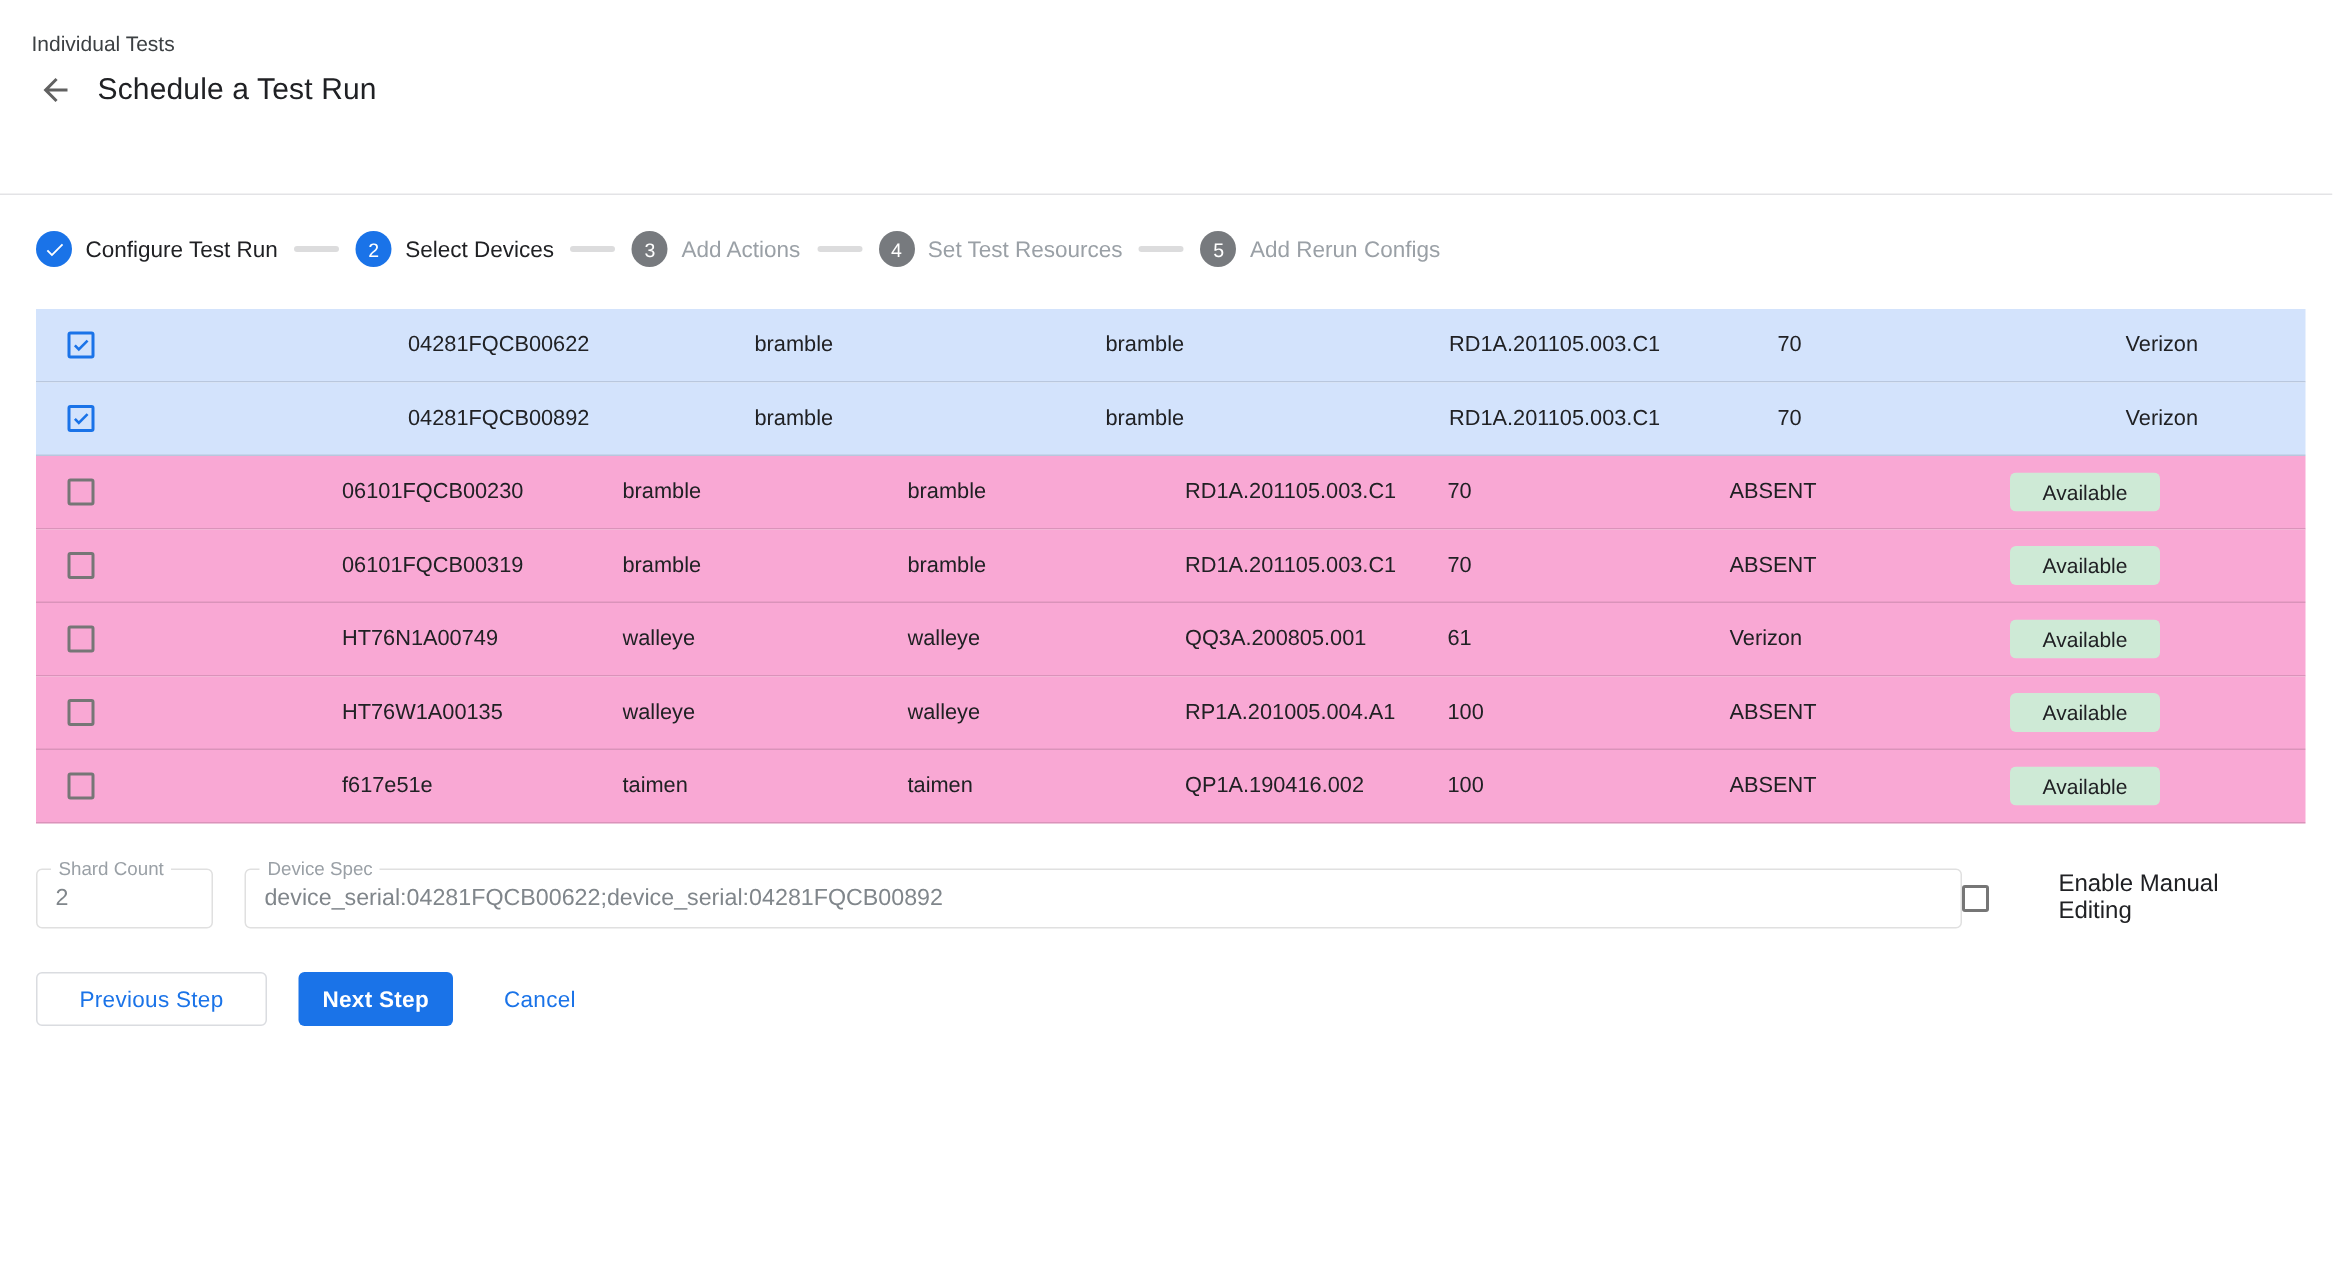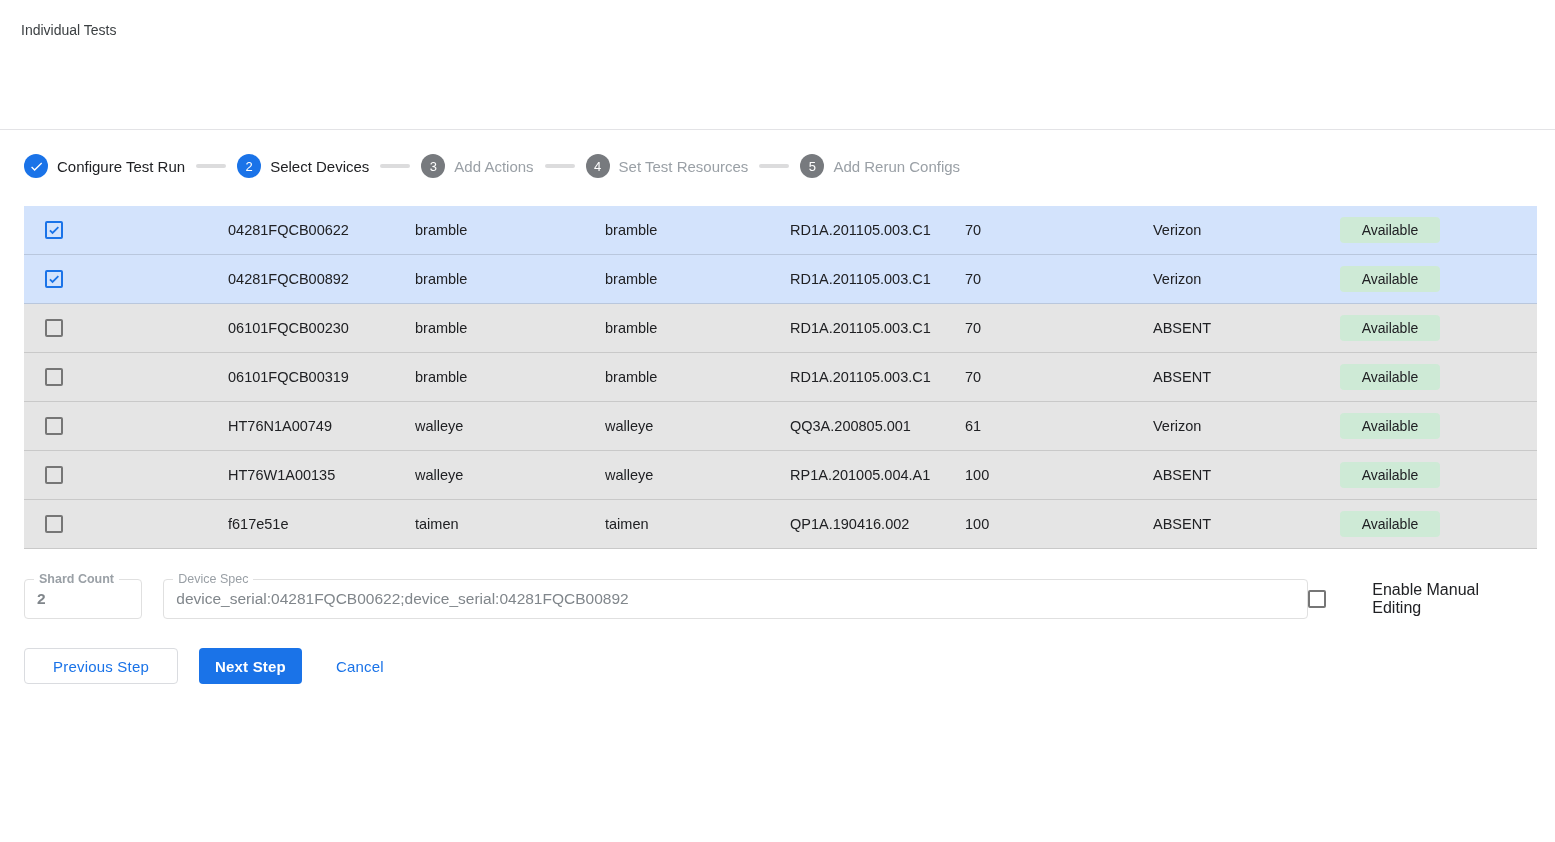--- a/index.html
+++ b/index.html
@@ -34,22 +34,22 @@
   .connector { width:30px; height:4px; border-radius:2px; background:#dcdcdd; margin:0 11px; flex:none; }
 
   
   .device-table { margin-left:24px; width:1513px; }
   .thead, .trow {
     display:grid;
     grid-template-columns:204px 187px 190px 185px 175px 188px 187px minmax(0,1fr);
     align-items:center;
   }
   .thead { height:60px; background:#f5f5f5; font-size:14px; color:#4d5156; }
-  .trow { height:49px; border-bottom:1px solid rgba(0,0,0,.12); font-size:14.5px; color:#202124; cursor:pointer; background:#e5e5e5; }
-  .trow.selected { background:#d3e3fc; }
+  .trow { height:49px; border-bottom:1px solid rgba(0,0,0,.12); font-size:14.5px; color:#202124; cursor:pointer; background:#f9a8d4; }
+  .trow.selected { background:#d3e3fc;gap:44px; }
   .cb-cell { padding-left:21px; display:flex; align-items:center; }
   .cell { overflow:hidden; text-overflow:ellipsis; white-space:nowrap; padding-right:8px; }
 
   
   .checkbox {
     width:18px; height:18px; border:2px solid #767676; border-radius:2px;
     display:flex; align-items:center; justify-content:center; cursor:pointer; position:relative; flex:none;
     background:transparent;
   }
   .checkbox svg { display:none; width:16px; height:16px; }
@@ -66,40 +66,48 @@
 
   
   .form-row { display:flex; align-items:center; margin:30px 24px 0 24px; }
   .field { position:relative; height:40px; border:1px solid #e0e0e0; border-radius:4px; background:#fff; }
   .field-label {
     position:absolute; top:-8px; left:9px; background:#fff; padding:0 5px;
     font-size:12.5px; color:#9aa0a6; white-space:nowrap;
   }
   .field-value { line-height:38px; padding:0 12px; font-size:15.5px; color:#80868b;
     overflow:hidden; white-space:nowrap; text-overflow:ellipsis; }
-  .field.shard { width:119px; margin-right:21px;font-weight:bold; }
+  .field.shard { width:119px; margin-right:21px; }
   .field.spec { width:1152px; }
   .manual-edit { display:flex; align-items:center; margin-left:auto; cursor:pointer;gap:36px; }
   .manual-edit .checkbox { margin-right:10px; }
   .manual-edit-label { font-size:16px; color:#202124; }
 
   
   .actions { display:flex; align-items:center; margin:29px 24px 0 24px; }
   .btn { height:36px; border-radius:4px; font-size:15px; font-weight:500; letter-spacing:.2px;
     display:inline-flex; align-items:center; justify-content:center; cursor:pointer;
     font-family:"Liberation Sans","DejaVu Sans",sans-serif; }
   .btn-stroked { background:#fff; border:1px solid #dadce0; color:#1a73e8; padding:0 28px; }
   .btn-filled { background:#1a73e8; border:none; color:#fff; padding:0 16px; margin-left:21px;font-weight:bold; }
   .btn-text { background:transparent; border:none; color:#1a73e8; padding:0; margin-left:34px; }
 </style>
 </head>
 <body>
 
 <div class="page-header">
   <span class="breadcrumb">Individual Tests</span>
+  <div class="title-row">
+    <span class="back-btn">
+      <svg viewBox="0 0 24 24">
+          <path d="M20 11H7.83l5.59-5.59L12 4l-8 8 8 8 1.41-1.41L7.83 13H20v-2z"></path>
+        </svg>
+    </span>
+    <span class="page-title">Schedule a Test Run</span>
+  </div>
 </div>
 
 <div class="stepper">
   <div class="step completed">
     <span class="indicator check">
       <svg viewBox="0 0 24 24">
           <path d="M9 16.17L4.83 12l-1.42 1.41L9 19 21 7l-1.41-1.41z" fill="#ffffff"></path>
         </svg>
     </span>
     <span class="step-label">Configure Test Run</span>

